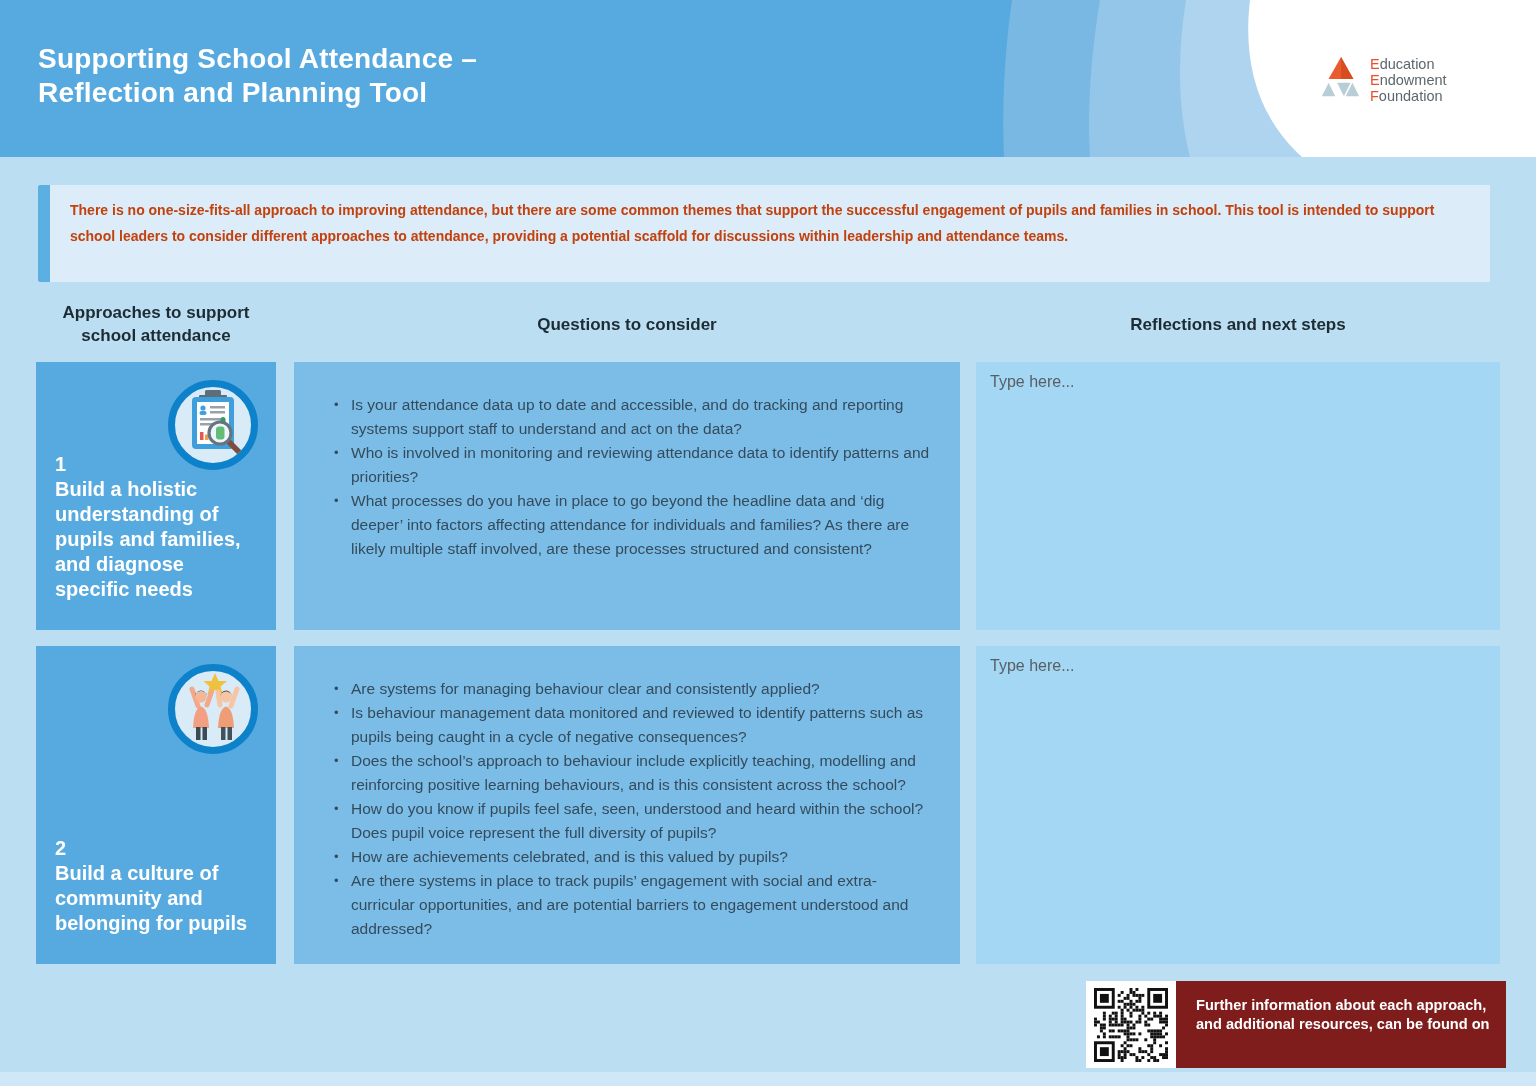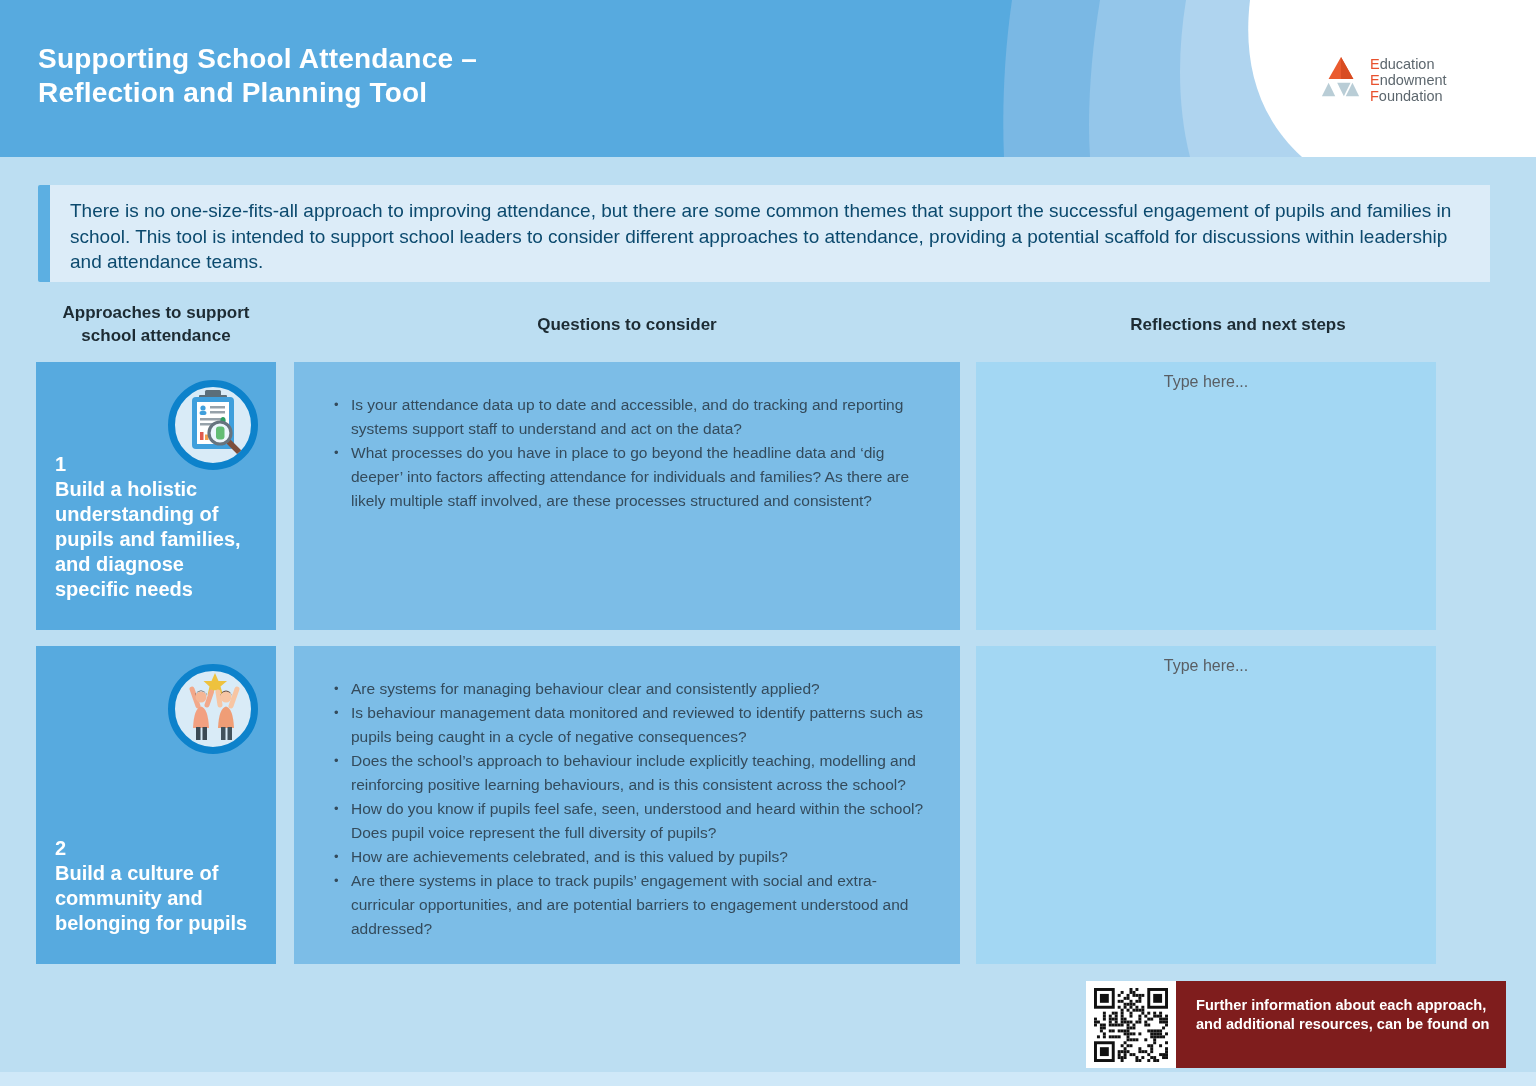--- a/index.html
+++ b/index.html
@@ -13,21 +13,21 @@
   .page-title { position:absolute; left:38px; top:42px; color:#ffffff; font-weight:bold;
                 font-size:28px; line-height:34px; letter-spacing:.2px; }
   .eef-logo { position:absolute; left:1320px; top:56px; display:flex; align-items:center; gap:8px; }
   .eef-text div { font-size:14.5px; line-height:16px; color:#5d676e; }
   .eef-text div::first-letter { color:#e8512e; }
 
   
   .intro { position:absolute; left:38px; top:185px; width:1452px; height:97px; display:flex; }
   .intro-bar { width:12px; height:97px; background:#5cafe2; flex:0 0 12px; border-radius:2px 0 0 2px; }
   .intro-box { flex:1; background:#dcecf8; padding:13px 30px 0 20px; }
-  .intro-box p { font-size:19px; font-weight:normal; line-height:25.5px; color:#0c4a6e; }
+  .intro-box p { font-size:14px; font-weight:bold; line-height:25.5px; color:#c2410c; }
 
   
   .col-head { position:absolute; font-size:17px; font-weight:bold; color:#1d2b33; text-align:center; line-height:23px; }
   .col-head.approaches { left:36px; top:301px; width:240px; }
   .col-head.questions  { left:294px; top:313px; width:666px; }
   .col-head.reflections{ left:976px; top:313px; width:524px; }
 
   
   .approach-cell { position:absolute; left:36px; width:240px; background:#57aadf;
                    padding:0 25px 28px 19px; display:flex; flex-direction:column; justify-content:flex-end; }
@@ -38,21 +38,21 @@
   .approach-icon svg { position:absolute; left:-7px; top:-7px; }
   .approach-num, .approach-title { color:#ffffff; font-weight:bold; font-size:20px; line-height:25px; }
 
   .questions-cell { position:absolute; left:294px; width:666px; background:#7cbde7; padding:31px 30px 16px 38px; }
   .row0 .questions-cell { top:362px; height:268px; }
   .row1 .questions-cell { top:646px; height:318px; }
   .questions-cell ul { list-style:none; }
   .questions-cell li { position:relative; padding-left:19px; font-size:15.5px; line-height:24px; color:#344b5c; }
   .questions-cell li::before { content:"•"; position:absolute; left:2px; top:0; font-size:13px; color:#344b5c; }
 
-  .reflection-cell { position:absolute; left:976px; width:460px; background:#a3d7f3; padding:11px 14px;text-align:center; }
+  .reflection-cell { position:absolute; left:976px; width:524px; background:#a3d7f3; padding:11px 14px; }
   .row0 .reflection-cell { top:362px; height:268px; }
   .row1 .reflection-cell { top:646px; height:318px; }
   .reflection-input { width:100%; height:100%; font-size:16px; color:#595e63; outline:none; }
 
   
   .footer-panel { position:absolute; left:1086px; top:981px; width:420px; height:87px; background:#7f1d1d; display:flex; }
   .qr-box { width:90px; height:87px; background:#ffffff; flex:0 0 90px;
             display:flex; align-items:center; justify-content:center; }
   .footer-text { flex:1; padding:15px 0 0 20px; color:#ffffff; font-weight:bold; font-size:14.6px; line-height:19px; }
   .footer-link { text-decoration:underline; cursor:pointer; }
@@ -126,20 +126,21 @@
           <circle cx="52" cy="53" r="11" fill="#edf6fc" stroke="#67747e" stroke-width="3.2"></circle>
           <rect x="48" y="46.5" width="8.5" height="13" rx="3" fill="#63bd74"></rect>
         </svg>
       </div>
       <div class="approach-num">1</div>
       <div class="approach-title">Build a holistic understanding of pupils and families, and diagnose specific needs</div>
     </div>
     <div class="questions-cell">
       <ul>
           <li>Is your attendance data up to date and accessible, and do tracking and reporting systems support staff to understand and act on the data?</li>
+          <li>Who is involved in monitoring and reviewing attendance data to identify patterns and priorities?</li>
           <li>What processes do you have in place to go beyond the headline data and ‘dig deeper’ into factors affecting attendance for individuals and families? As there are likely multiple staff involved, are these processes structured and consistent?</li>
         </ul>
     </div>
     <div class="reflection-cell">
       <div class="reflection-input" contenteditable="true" style="">Type here...</div>
     </div>
   </div>
 
   <div class="row1">
     <div class="approach-cell">

